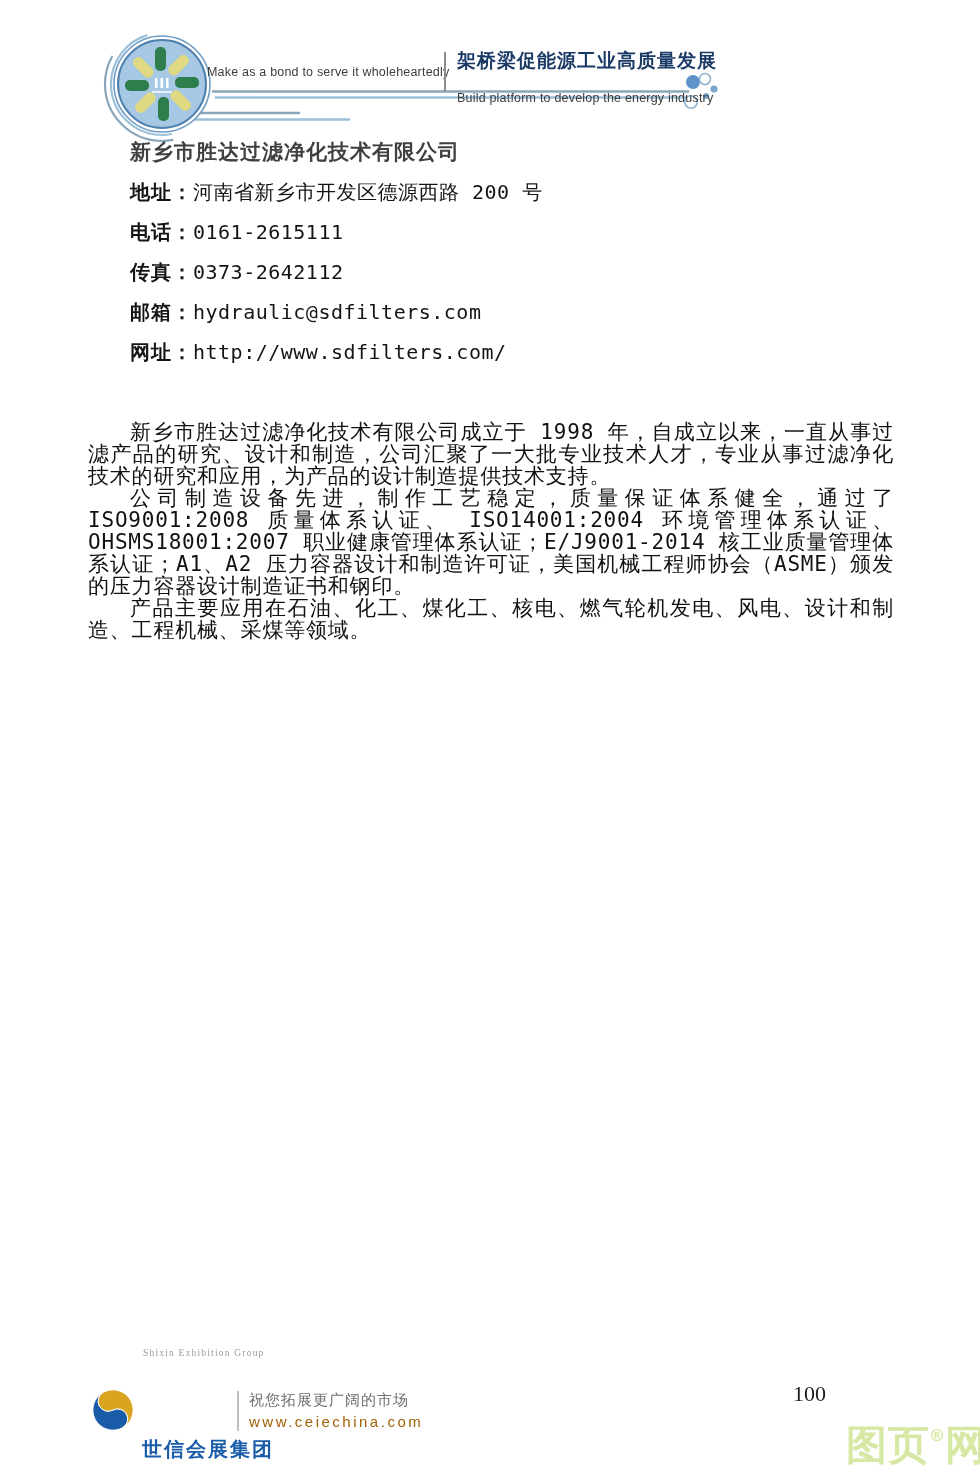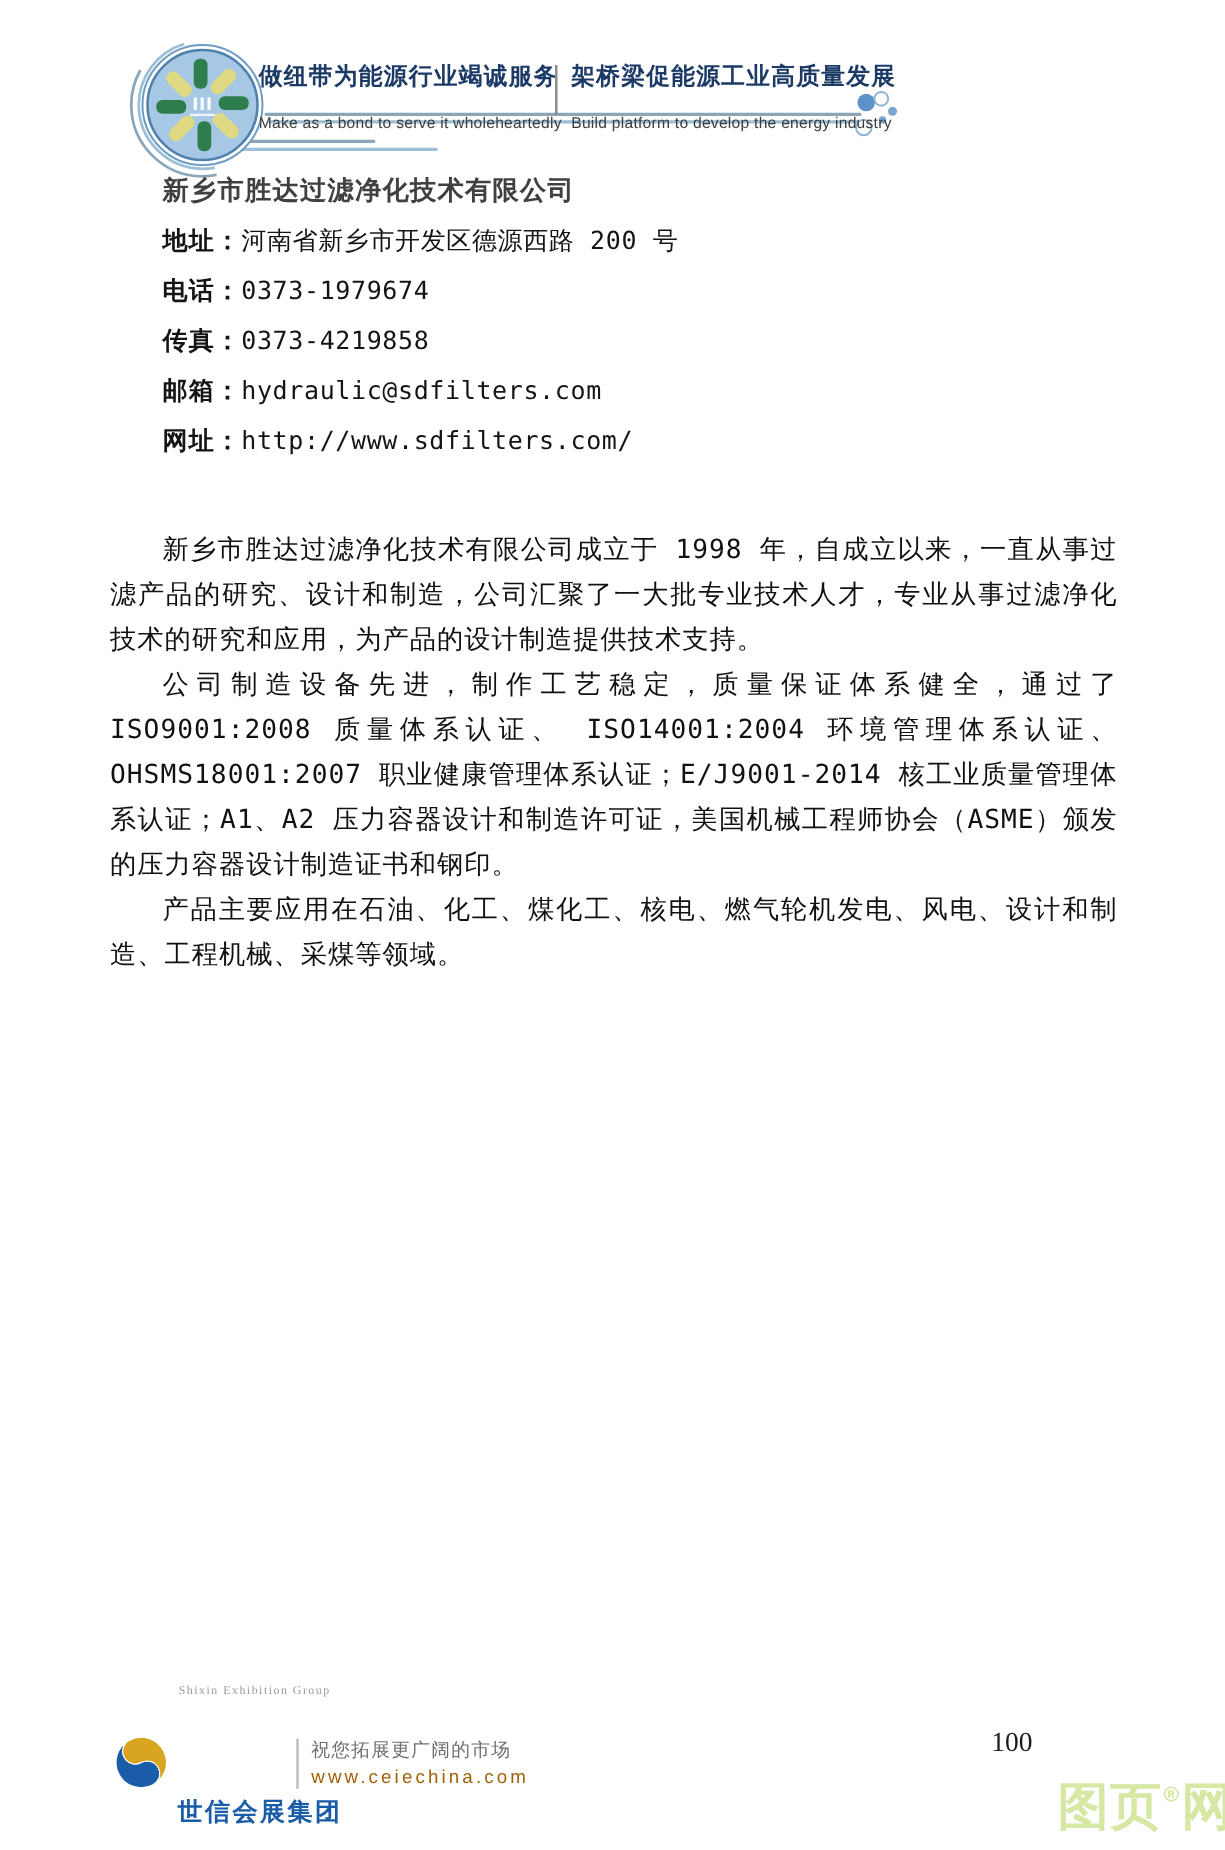--- a/index.html
+++ b/index.html
@@ -21,21 +21,21 @@
     position:absolute; left:130px; top:138px; font-size:21px; font-weight:bold;
     color:#404040; letter-spacing:1px; white-space:nowrap;
   }
   .contacts { position:absolute; left:130px; top:172px; }
   .contact-row { height:40px; line-height:40px; font-size:20px; white-space:nowrap; }
   .contact-label { font-weight:bold; letter-spacing:1px; }
   .contact-value { letter-spacing:0.5px; }
   
   .paragraphs {
     position:absolute; left:88px; top:421px; width:806px;
-    font-size:21px; line-height:36px; text-align:justify; letter-spacing:0.8px;
+    font-size:21px; line-height:22px; text-align:justify; letter-spacing:0.8px;
     color:#111111;
   }
   .paragraphs p { margin:0; text-indent:2em; }
   
   .footer-logo { position:absolute; left:92px; top:1389px; width:42px; height:42px; }
   .footer-group-cn {
     position:absolute; left:142px; top:1436px; font-size:20px; font-weight:bold;
     color:#1a5ca8; letter-spacing:2px; white-space:nowrap;
     font-family:Liberation Mono, monospace;
   }
@@ -124,42 +124,41 @@
     <g>
       <circle cx="693" cy="82" r="7" fill="#5d93c8"></circle>
       <circle cx="705" cy="79" r="5.5" fill="#ffffff" stroke="#8fb4d2" stroke-width="1.6"></circle>
       <circle cx="691" cy="102" r="6.2" fill="#ffffff" stroke="#8fb4d2" stroke-width="1.6"></circle>
       <circle cx="706" cy="96" r="3" fill="#7aa7d0"></circle>
       <circle cx="714" cy="89" r="3.6" fill="#7aa7d0"></circle>
     </g>
   </svg>
 
   <div class="slogan-group g1">
-    <div class="slogan-cn">做纽带为能源行业竭诚服务</div>
     <div class="slogan-en">Make as a bond to serve it wholeheartedly</div>
   </div>
   <div class="slogan-divider"></div>
   <div class="slogan-group g2">
     <div class="slogan-cn">架桥梁促能源工业高质量发展</div>
     <div class="slogan-en">Build platform to develop the energy industry</div>
   </div>
 </div>
 
 <div>
   <div class="company-name">新乡市胜达过滤净化技术有限公司</div>
 
   <div class="contacts">
     <div class="contact-row">
       <span class="contact-label">地址：</span><span class="contact-value">河南省新乡市开发区德源西路 200 号</span>
     </div>
     <div class="contact-row">
-      <span class="contact-label">电话：</span><span class="contact-value">0373-1979674</span>
+      <span class="contact-label">电话：</span><span class="contact-value">0161-2615111</span>
     </div>
     <div class="contact-row">
-      <span class="contact-label">传真：</span><span class="contact-value">0373-4219858</span>
+      <span class="contact-label">传真：</span><span class="contact-value">0373-2642112</span>
     </div>
     <div class="contact-row">
       <span class="contact-label">邮箱：</span><span class="contact-value">hydraulic@sdfilters.com</span>
     </div>
     <div class="contact-row">
       <span class="contact-label">网址：</span><span class="contact-value">http://www.sdfilters.com/</span>
     </div>
   </div>
 
   <div class="paragraphs">

